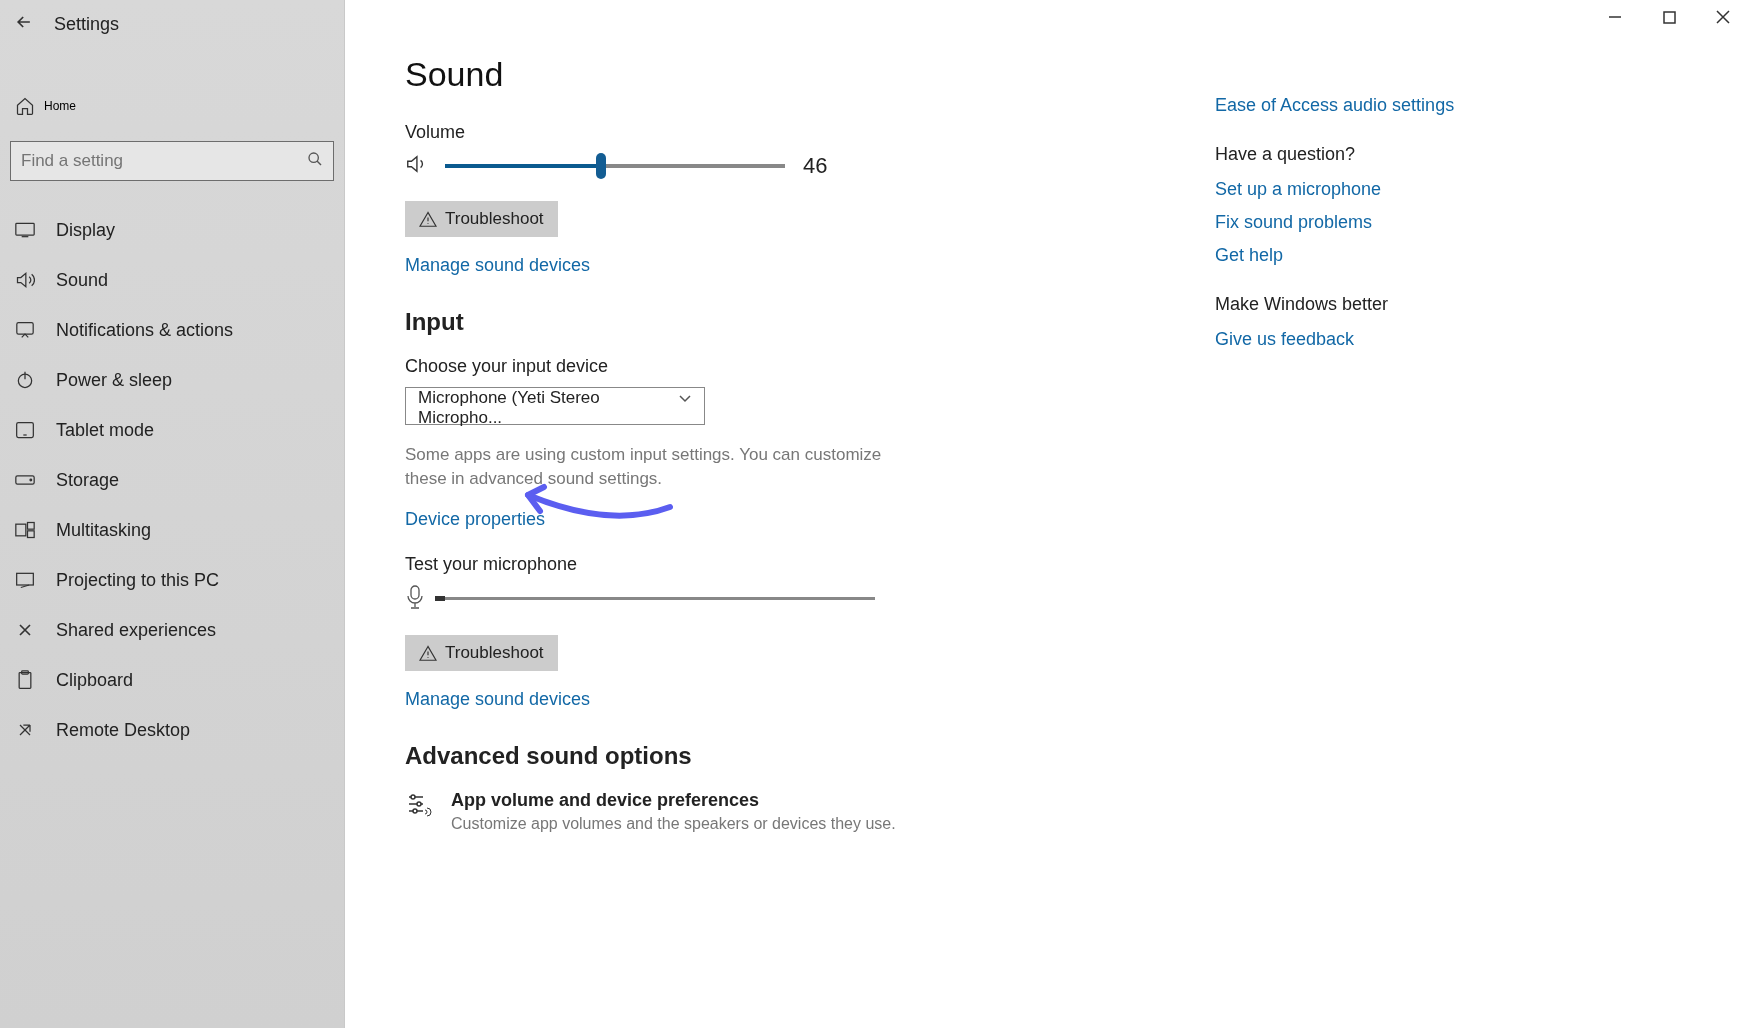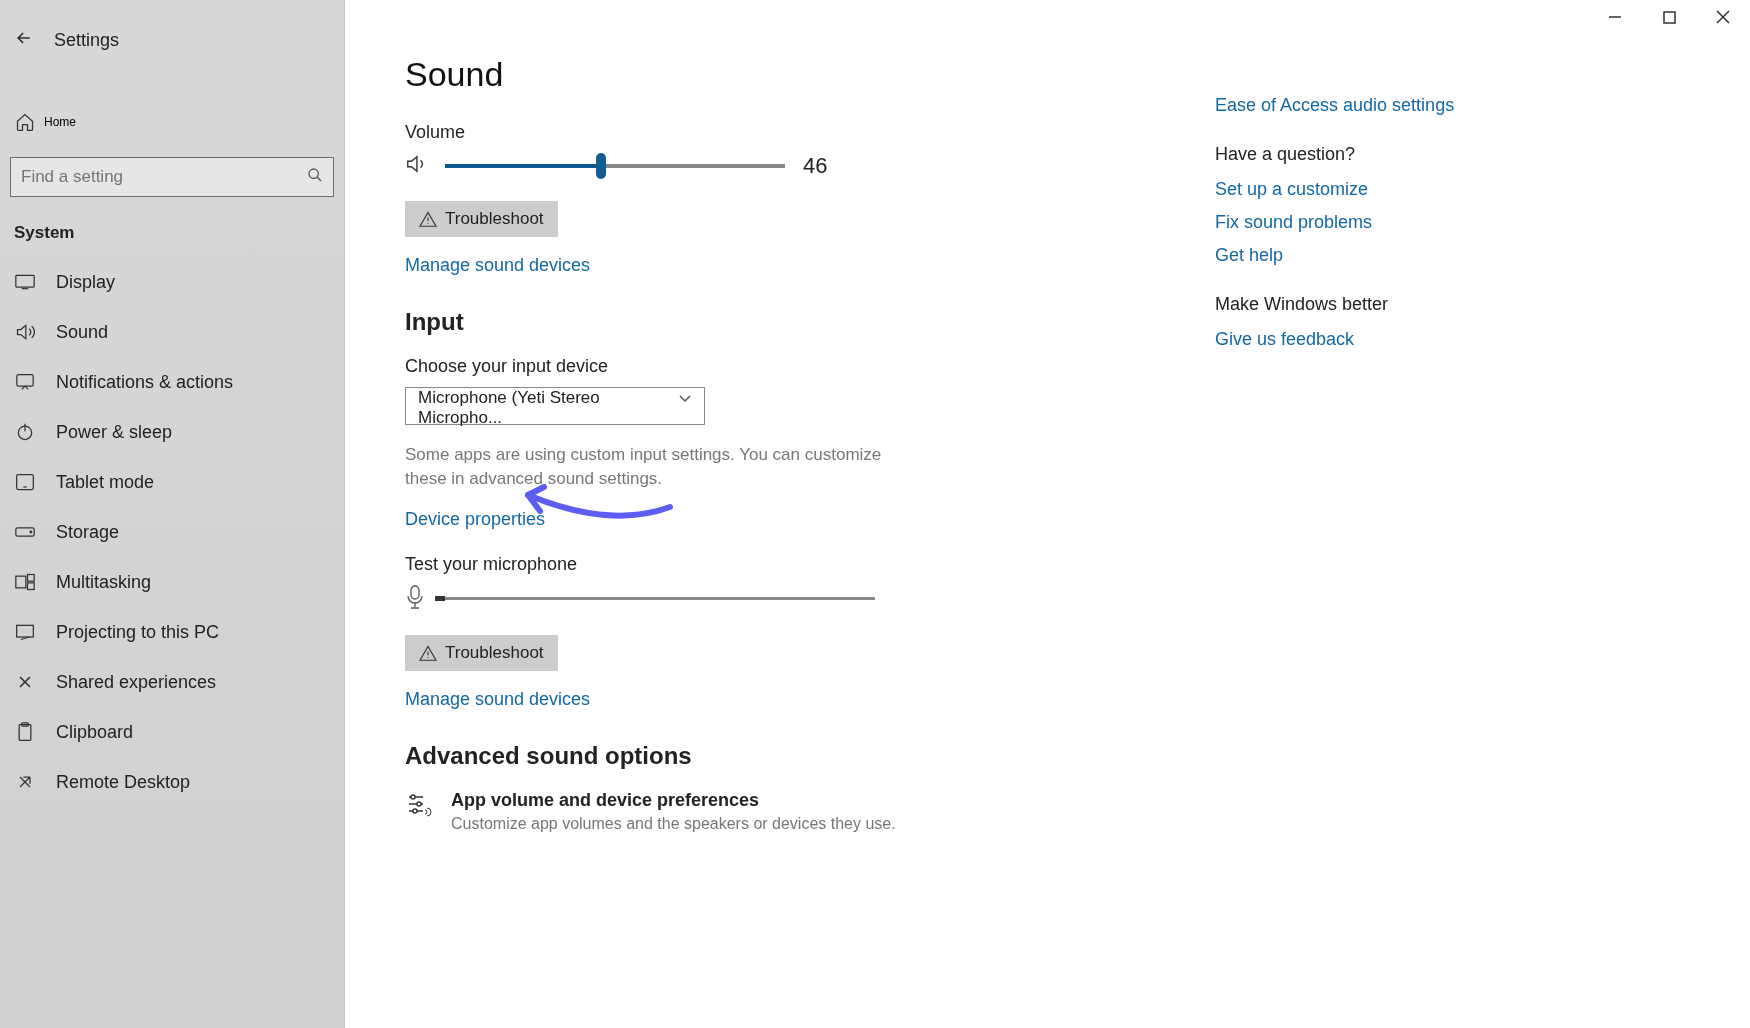--- a/index.html
+++ b/index.html
@@ -16,21 +16,21 @@
       overflow: hidden;
       position: relative;
     }
     .sidebar {
       width: 345px;
       height: 100%;
       background: linear-gradient(to bottom, #d8d8d8, #d0d0d0);
       border-right: 1px solid #c9c9c9;
       display: flex;
       flex-direction: column;
-      padding-top: 22px;
+      padding-top: 6px;
     }
     .sidebar-header {
       display: flex;
       align-items: center;
       gap: 20px;
       padding: 6px 14px 18px 14px;
     }
     .back-btn {
       font-size: 20px;
       color: #333;
@@ -300,21 +300,20 @@
   <div class="search-box">
     <input type="text" placeholder="Find a setting" style="">
     <span>
       <svg width="16" height="16" viewBox="0 0 24 24" fill="none" stroke="#555" stroke-width="2">
           <circle cx="10" cy="10" r="7"></circle>
           <path d="M21 21l-6-6"></path>
         </svg>
     </span>
   </div>
 
-  <div class="section-label">System</div>
 
   <ul class="nav-list">
     <li class="nav-item">
       <span class="nav-icon">
           <svg width="20" height="16" viewBox="0 0 24 18" fill="none" stroke-width="1.5">
             <rect x="1" y="1" width="22" height="14" rx="1"></rect>
             <path d="M8 17h8"></path>
           </svg>
         </span>
       <span>Display</span>
@@ -494,21 +493,21 @@
       <div>
         <div class="advanced-title">App volume and device preferences</div>
         <div class="advanced-desc">Customize app volumes and the speakers or devices they use.</div>
       </div>
     </div>
   </div>
 
   <aside class="right-panel">
     <a class="right-link">Ease of Access audio settings</a>
     <div class="right-heading">Have a question?</div>
-    <a class="right-link">Set up a customize</a>
+    <a class="right-link">Set up a microphone</a>
     <a class="right-link">Fix sound problems</a>
     <a class="right-link">Get help</a>
     <div class="right-heading">Make Windows better</div>
     <a class="right-link">Give us feedback</a>
   </aside>
 </main>
 
 <div class="window-controls">
   <span class="win-ctrl">
     <svg width="14" height="14" viewBox="0 0 14 14" stroke="#333" stroke-width="1.5">

